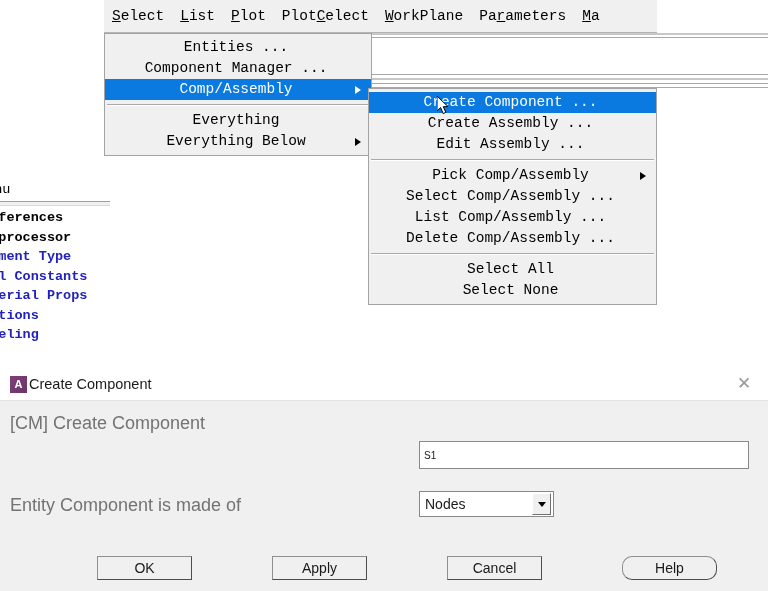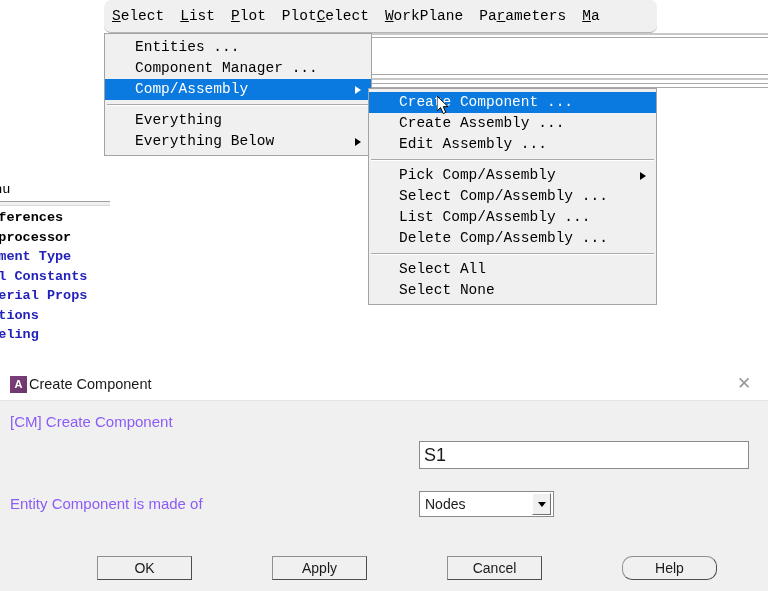--- a/index.html
+++ b/index.html
@@ -28,21 +28,20 @@
     left: 104px; top: 0; width: 553px; height: 32px;
     background: #f0f0f0;
     border-bottom: 1px solid #b4b4b4;
     display: flex;
     align-items: center;
     font-family: "Liberation Mono", monospace;
     font-size: 14.5px;
     color: #000;
     white-space: nowrap;
     overflow: hidden;
-    border-radius: 7px;
   }
   .menu-bar-item {
     padding: 0 8px;
     line-height: 30px;
     letter-spacing: 0px;
   }
   .menu-bar-item u { text-decoration: underline; }
 
   
   #panel-frame {
@@ -105,20 +104,21 @@
     padding: 3px 0;
   }
   .menu-item {
     position: relative;
     height: 21px;
     line-height: 21px;
     padding-left: 30px;
     padding-right: 34px;
     white-space: nowrap;
     box-sizing: border-box;
+    text-align: center;
   }
   .menu-item.selected {
     background: #0a7ae0;
     color: #ffffff;
   }
   .menu-sep {
     height: 1px;
     margin: 4px 2px 4px 2px;
     border-top: 1px solid #a9a9a9;
     border-bottom: 1px solid #ffffff;
@@ -192,37 +192,37 @@
     font-family: "Liberation Sans", sans-serif;
   }
   #dialog-body {
     position: relative;
     height: 191px;
     background: #f0f0f0;
     border-top: 1px solid #e4e4e4;
   }
   .dlg-label {
     position: absolute;
-    font-size: 15px;
-    color: #8b5cf6;
+    font-size: 18px;
+    color: #737373;
     white-space: nowrap;
   }
   #dlg-cmd-label  { left: 10px; top: 12px; }
   #dlg-cname-label{ left: 10px; top: 44px; }
   #dlg-entity-label{ left: 10px; top: 94px; }
 
   #dlg-cname-input {
     position: absolute;
     left: 419px; top: 40px;
     width: 330px; height: 28px;
     background: #ffffff;
     border: 1px solid #8a8a8a;
     box-sizing: border-box;
     font-family: "Liberation Sans", sans-serif;
-    font-size: 18px;
+    font-size: 10px;
     color: #1a1a1a;
     padding: 3px 4px;
     outline: none;
   }
 
   #dlg-entity-select {
     position: absolute;
     left: 419px; top: 90px;
     width: 135px; height: 26px;
     background: #ffffff;

